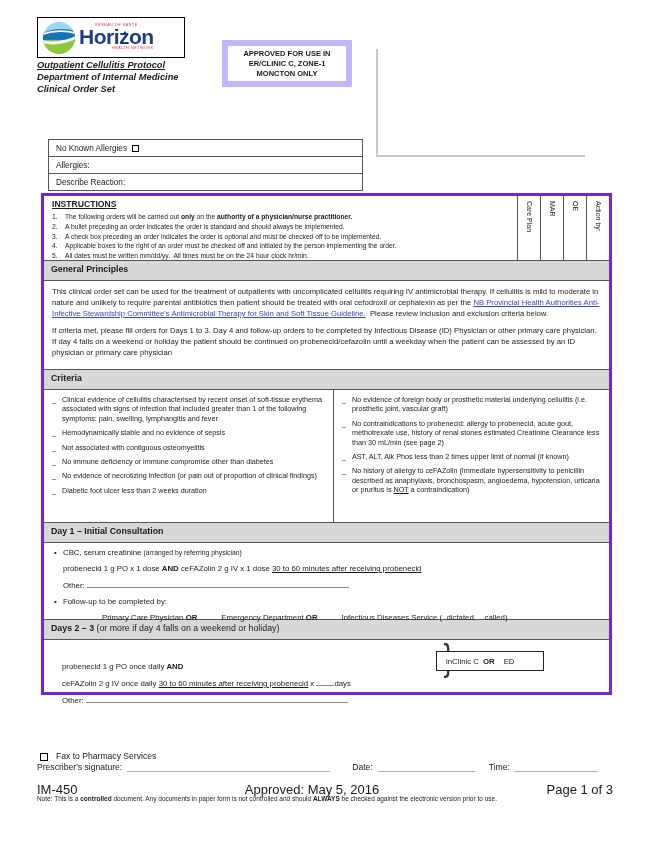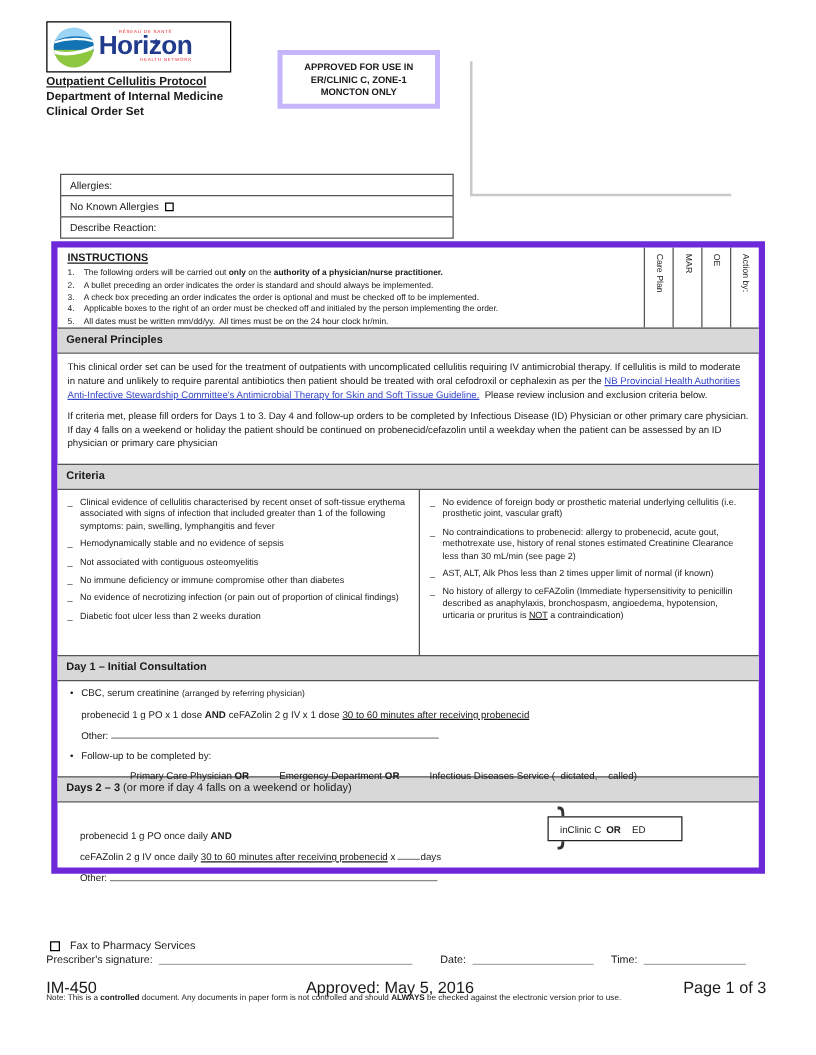--- a/index.html
+++ b/index.html
@@ -17,38 +17,38 @@
 
   
   .logo-box { left:37px; top:17px; width:148px; height:41px; border:1px solid #000;
     display:flex; align-items:center; padding:2px 4px; gap:3px; background:#fff; }
   .logo-text { position:relative; line-height:1; }
   .tagline-top { color:#e8262d; font-size:3.6px; letter-spacing:.6px; margin-left:16px; display:block; }
   .brand { color:#203a8c; font-weight:bold; font-size:21px; line-height:.9; display:block; letter-spacing:-.5px; }
   .tagline-bottom { color:#e8262d; font-size:3.6px; letter-spacing:.6px; text-align:right; display:block; margin-top:1px; }
   .i-roof { position:absolute; top:7px; left:43px; width:0; height:0;
     border-left:3px solid transparent; border-right:3px solid transparent; border-bottom:4px solid #203a8c; }
-  .title-block { left:37px; top:59px; font-size:9.3px; font-weight:bold; line-height:12px; }
+  .title-block { left:37px; top:59px; font-size:9.3px; font-weight:bold; line-height:12px;font-style:italic; }
   .title-line1 { text-decoration:underline; }
-  .approved-box { left:222px; top:40px; width:130px; height:47px; border:4px solid #c4b5fd;
+  .approved-box { left:222px; top:40px; width:130px; height:47px; border:6px solid #c4b5fd;
     display:flex; flex-direction:column; justify-content:center; align-items:center;
     font-size:7.5px; font-weight:bold; text-align:center; line-height:10px; }
   .patient-area { left:376px; top:49px; width:209px; height:108px;
     border-left:2px solid #c9c9c9; border-bottom:2px solid #c9c9c9; }
 
   
   .allergy-table { left:48px; top:139px; width:315px; }
   .allergy-row { height:18px; border:1px solid #555; margin-top:-1px;
     display:flex; align-items:center; padding:0 7px; font-size:8.2px; background:#fff; }
   .allergy-row:first-child { margin-top:0; }
   .cbx { display:inline-block; width:7px; height:7px; border:1.5px solid #000; flex:0 0 auto; }
   .allergy-row .cbx { margin-left:5px; }
 
   
-  .orders-table { left:41px; top:193px; width:571px; border:5px solid #6d28d9; background:#fff; }
+  .orders-table { left:41px; top:193px; width:571px; border:3px solid #6d28d9; background:#fff; }
   .row { border-top:1px solid #555; }
   .row:first-child { border-top:none; }
   .r-instr { height:64px; display:flex; }
   .instr-cell { flex:1; padding:3px 8px 0 8px; }
   .instr-title { font-size:8.6px; font-weight:bold; text-decoration:underline; margin-bottom:3px; }
   .instr-item { font-size:6.7px; line-height:9.8px; display:flex; }
   .instr-num { width:13px; flex:0 0 auto; }
   .vcol { width:23px; border-left:1px solid #555; display:flex; justify-content:center; align-items:flex-start; padding-top:5px; }
   .vcol span { writing-mode:vertical-rl; text-orientation:mixed; font-size:7px; white-space:nowrap; }
   .section-header { height:18px; background:#d8d8d8; font-weight:bold; font-size:8.8px; padding:3px 7px 16px 7px; }
@@ -130,25 +130,25 @@
   <div class="abs approved-box">
     <div>APPROVED FOR USE IN</div>
     <div>ER/CLINIC C, ZONE-1</div>
     <div>MONCTON ONLY</div>
   </div>
 
   <div class="abs patient-area"></div>
 
   <div class="abs allergy-table">
     <div class="allergy-row">
-      <span>Allergies:</span>
-    </div>
-    <div class="allergy-row">
       <span>No Known Allergies</span>
       <span class="cbx"></span>
+    </div>
+    <div class="allergy-row">
+      <span>Allergies:</span>
     </div>
     <div class="allergy-row">
       <span>Describe Reaction:</span>
     </div>
   </div>
 
   <div class="abs orders-table">
 
     <div class="row r-instr">
       <div class="instr-cell">

